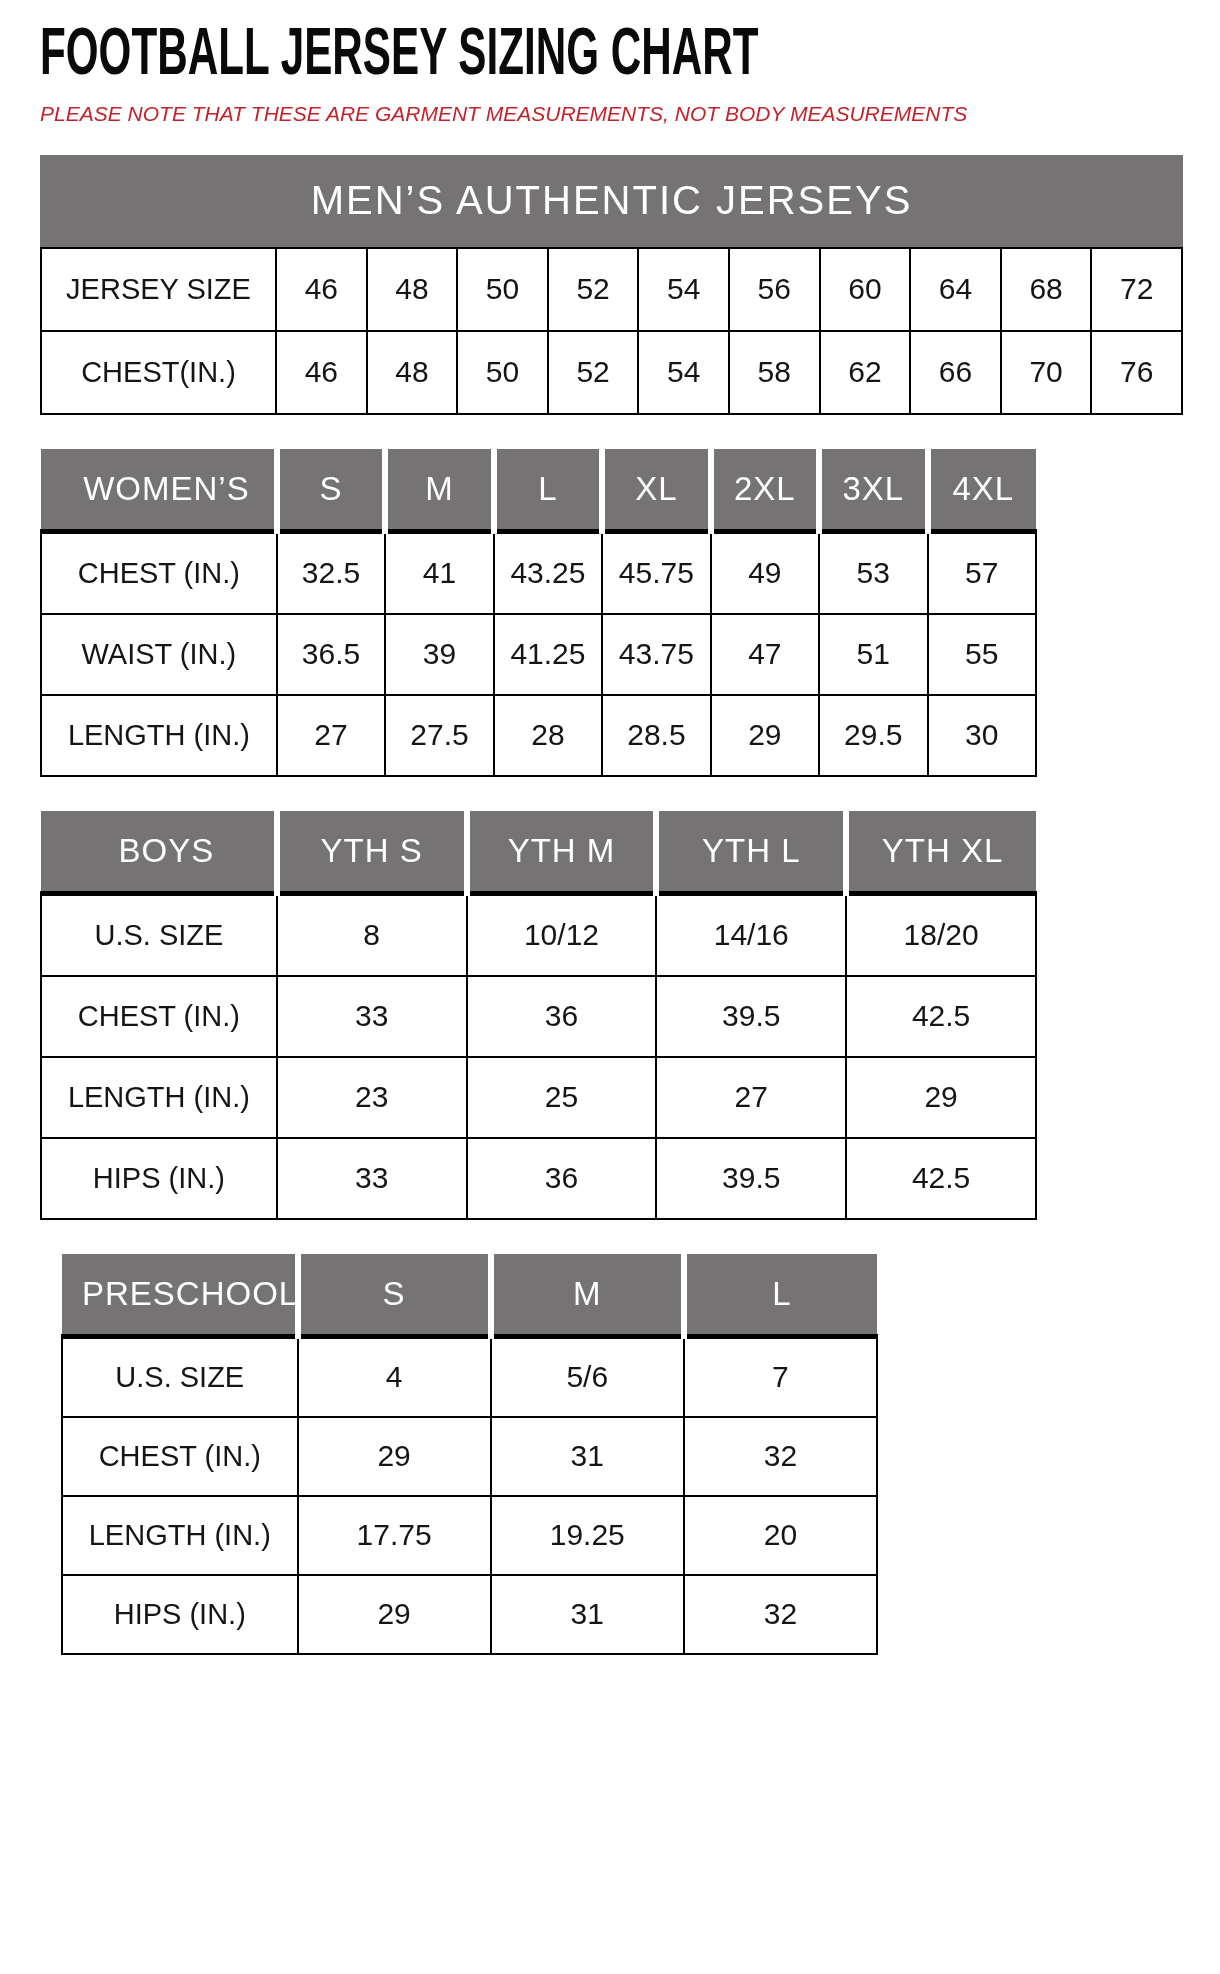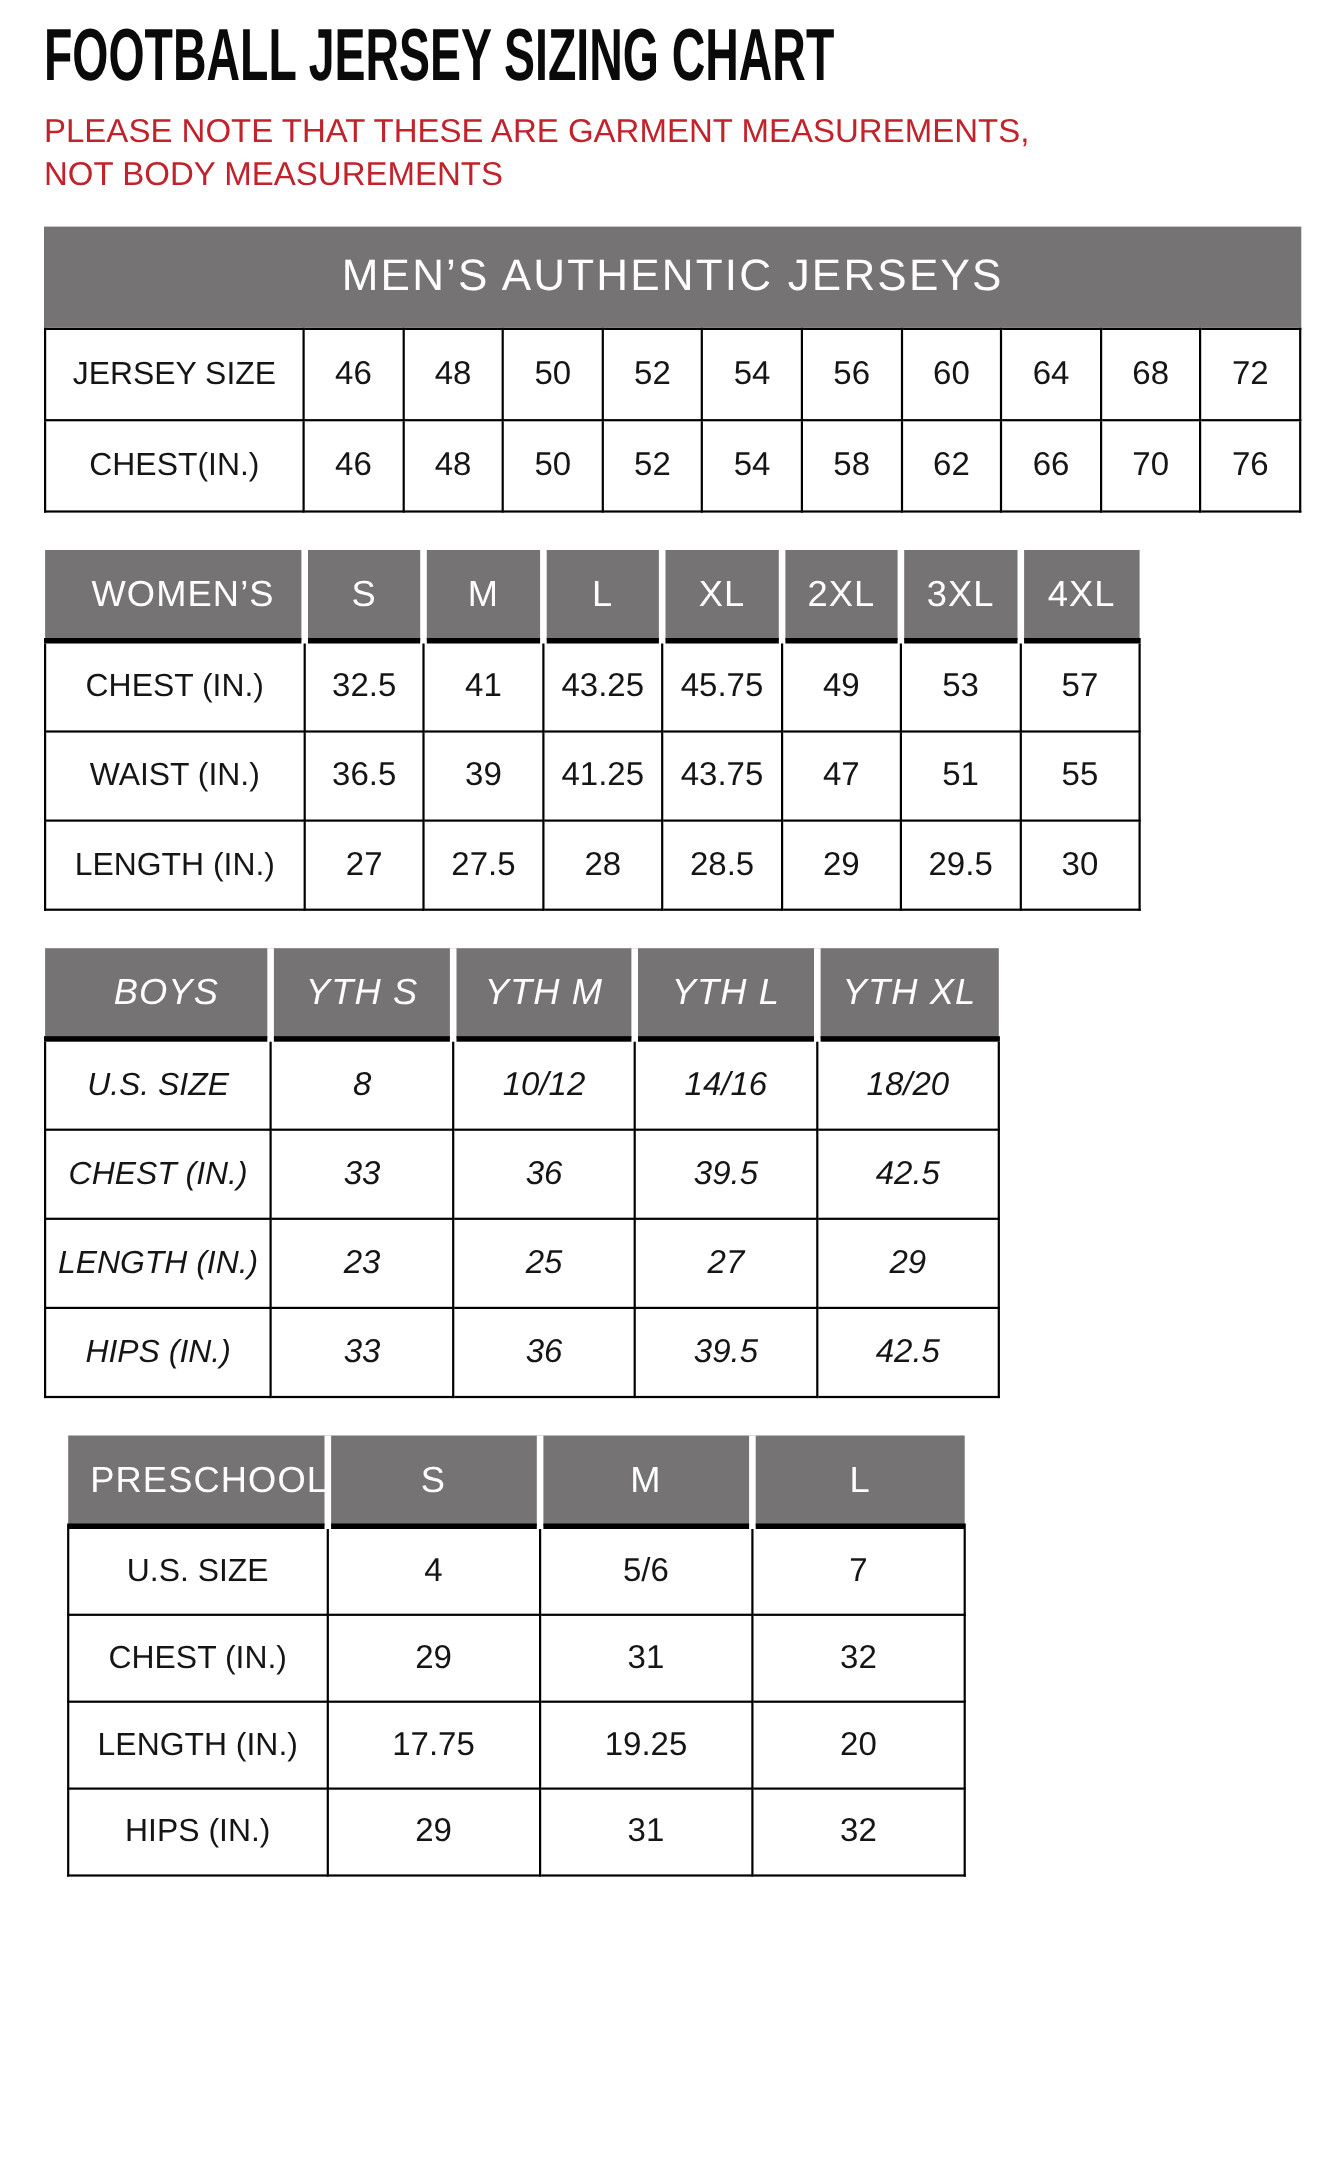--- a/index.html
+++ b/index.html
@@ -25,23 +25,24 @@
     white-space:nowrap;
     transform:scaleX(0.63);
     transform-origin:left center;
     color:#0a0a0a;
     line-height:1.1;
   }
   .note{
     margin:0 0 28px 0;
     max-width:940px;
     color:var(--accent-red);
-    font-size:30px;
+    font-size:21px;
     line-height:1.3;
     font-weight:400;
+    font-style:italic;
   }
 
   .tbl-section{margin:0 0 34px 0;}
 
   .banner{
     width:1143px;
     height:92px;
     background:var(--header-gray);
     color:#ffffff;
     display:flex;
@@ -52,21 +53,21 @@
     box-sizing:border-box;
   }
 
   table.grid{
     border-collapse:collapse;
     table-layout:fixed;
     background:#ffffff;
   }
   table.mens{width:1143px;}
   table.womens{width:997px;}
-  table.boys{width:869px;font-style:italic;}
+  table.boys{width:997px;}
   table.preschool{width:817px;margin-left:21px;}
 
   .grid td{
     border:2px solid var(--line);
     height:79px;
     text-align:center;
     vertical-align:middle;
     font-size:30px;
     padding:0 4px;
     color:#151515;

